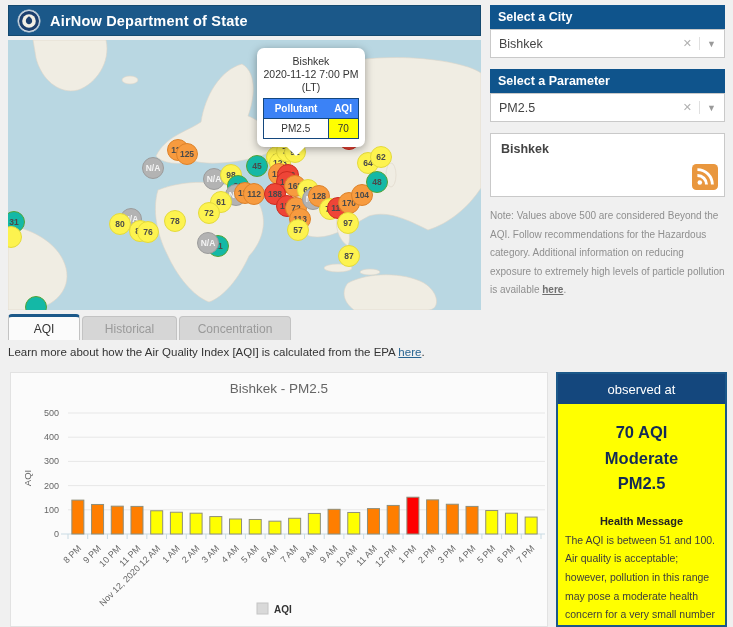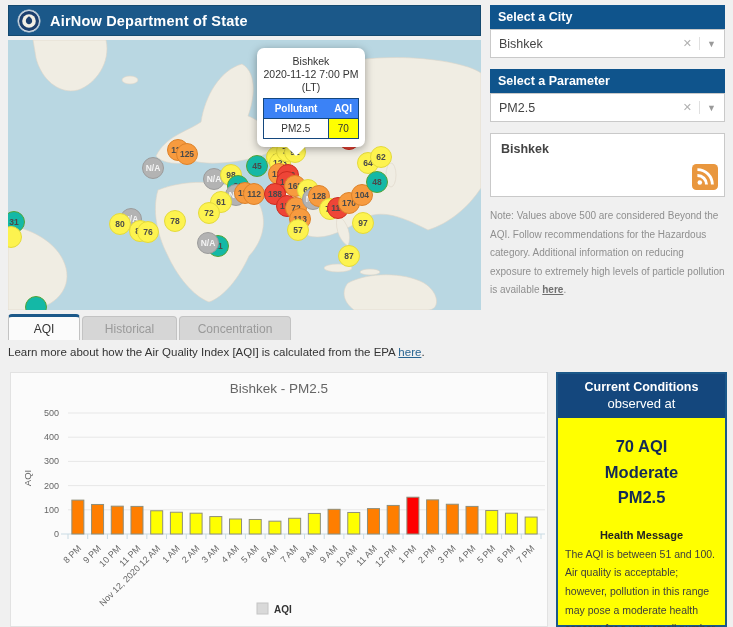--- a/index.html
+++ b/index.html
@@ -131,21 +131,21 @@
       <div class="marker m-red" style="left: 268px; top: 155px;">155</div>
       <div class="marker m-orange" style="left: 277px; top: 157px;">72</div>
       <div class="marker m-orange" style="left: 281px; top: 168px;">113</div>
       <div class="marker m-yellow" style="left: 279px; top: 179px;">57</div>
       <div class="marker m-gray" style="left: 294px; top: 148px;">N/A</div>
       <div class="marker m-orange" style="left: 300px; top: 145px;">128</div>
       <div class="marker m-yellow" style="left: 311px; top: 158px;">75</div>
       <div class="marker m-red" style="left: 319px; top: 157px;">115</div>
       <div class="marker m-orange" style="left: 330px; top: 152px;">170</div>
       <div class="marker m-orange" style="left: 343px; top: 144px;">104</div>
-      <div class="marker m-yellow" style="left: 344px; top: 172px;">97</div>
+      <div class="marker m-yellow" style="left: 329px; top: 172px;">97</div>
       <div class="marker m-red" style="left: 330px; top: 88px;">165</div>
       <div class="marker m-yellow" style="left: 349px; top: 112px;">64</div>
       <div class="marker m-yellow" style="left: 362px; top: 106px;">62</div>
       <div class="marker m-green" style="left: 358px; top: 131px;">48</div>
       <div class="marker m-yellow" style="left: 330px; top: 205px;">87</div>
     </div>
 
   <div class="popup">
     <div class="p-city">Bishkek</div>
     <div class="p-dt">2020-11-12 7:00 PM</div>
@@ -294,21 +294,20 @@
       <text x="504.4375" y="176" text-anchor="end" font-size="9" fill="#666" transform="rotate(-45 504.4375 176)">6 PM</text>
       <rect x="514.1458333333333" y="144.06" width="12" height="16.939999999999998" fill="#ffff00" stroke="#8f8f7a" stroke-width="1"></rect>
       <text x="524.1458333333333" y="176" text-anchor="end" font-size="9" fill="#666" transform="rotate(-45 524.1458333333333 176)">7 PM</text>
       <rect x="246" y="230" width="11" height="11" fill="#d9d9d9" stroke="#c4c4c4"></rect>
       <text x="263" y="239.5" font-size="10" font-weight="bold" fill="#333">AQI</text>
     </svg>
 </div>
 
 <div class="cond">
   <div class="cond-head">
-    <div class="l1">Current Conditions</div>
     <div class="l2">observed at</div>
   </div>
   <div class="cond-big">
     <div>70 AQI</div>
     <div>Moderate</div>
     <div>PM2.5</div>
   </div>
   <div class="cond-hm-title">Health Message</div>
   <div class="cond-hm-body">The AQI is between 51 and 100. Air quality is acceptable; however, pollution in this range may pose a moderate health concern for a very small number of individuals. People who are unusually sensitive to ozone or particle pollution may experience respiratory symptoms.</div>
 </div>

